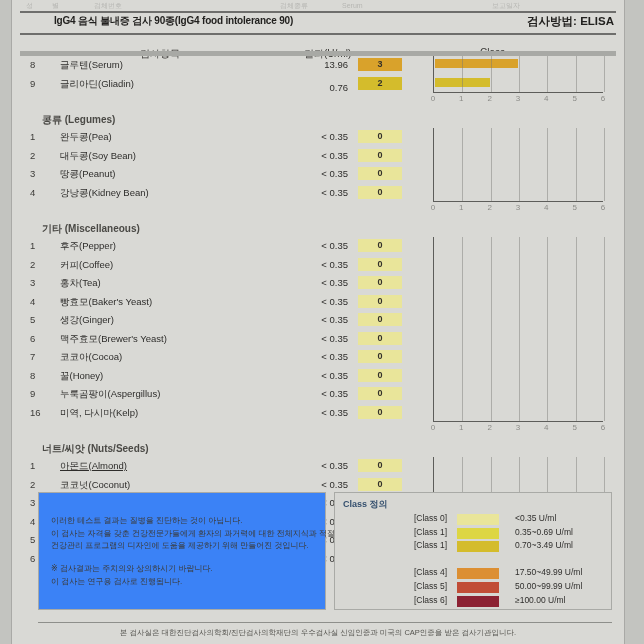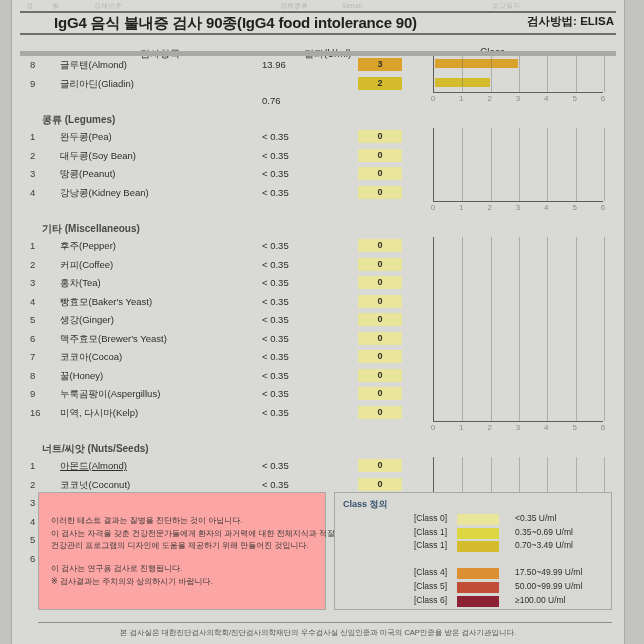--- a/index.html
+++ b/index.html
@@ -33,21 +33,21 @@
   .rule {
     position: absolute; background: #6e6e6c;
   }
 
   
   #titlebar {
     position: absolute; left: 8px; top: 12px; width: 596px; height: 22px;
   }
   #title-main {
     position: absolute; left: 2px; top: 2px;
-    font-size: 15px; font-weight: bold; color: #22211f;
+    font-size: 10px; font-weight: bold; color: #22211f;
     letter-spacing: -.2px; white-space: nowrap; padding-left: 32px;
   }
   #title-method {
     position: absolute; right: 2px; top: 2px;
     font-size: 11.5px; font-weight: bold; color: #22211f;
     white-space: nowrap;
   }
 
   
   #colheads { position: absolute; left: 0; top: 34px; width: 612px; height: 24px; margin-top: 12px; }
@@ -76,21 +76,21 @@
   .row { position: absolute; left: 0; width: 612px; height: 18px; }
   .r-num {
     position: absolute; left: 18px; width: 14px; text-align: left;
     font-size: 9.5px; color: #3c3b38;
   }
   .r-name {
     position: absolute; left: 48px;
     font-size: 9.5px; color: #2e2d2b; white-space: nowrap;
   }
   .r-val {
-    position: absolute; left: 250px; width: 86px; text-align: left;
+    position: absolute; left: 250px; width: 86px; text-align: right;
     font-size: 9.5px; color: #2e2d2b;
   }
   .r-badge {
     position: absolute; left: 346px; width: 44px; height: 13px;
     text-align: center; font-size: 9px; font-weight: bold;
     line-height: 13px; color: #33302a;
   }
   
   .r-bar { position: absolute; height: 9px; top: 3px; }
 
@@ -107,21 +107,21 @@
   }
   .axis-labels { position: absolute; height: 11px; }
   .axis-labels span {
     position: absolute; top: 0; font-size: 8px; color: #8c8c88;
     transform: translateX(-50%); white-space: nowrap;
   }
 
   
   #panel-note {
     position: absolute; left: 26px; top: 492px; width: 288px; height: 118px;
-    border: 1px solid #a9aaa6; background: #fca5a5; padding-left: 24px;
+    border: 1px solid #a9aaa6; background: #3b82f6; padding-left: 24px;
   }
   #panel-note p {
     margin: 0; font-size: 8px; line-height: 12.5px; color: #3b3a37;
     white-space: nowrap;
   }
   #note-block1 { position: absolute; left: 12px; top: 22px; }
   #note-block2 { position: absolute; left: 12px; top: 70px; }
 
   #panel-class {
     position: absolute; left: 322px; top: 492px; width: 278px; height: 118px;
@@ -180,29 +180,29 @@
       <div id="ch-item">검사항목</div>
       <div id="ch-result">결과(U/ml)</div>
       <div id="ch-class">Class</div>
     </div>
     <div id="headband"></div>
 
     <div id="body">
         <div class="section" style="position: absolute; left: 0px; top: 0px; width: 612px;">
           <div class="row" style="top: 0px;">
             <div class="r-num" style="top: 3px;">8</div>
-            <div class="r-name" style="top: 3px;">글루텐(Almond)</div>
+            <div class="r-name" style="top: 3px;">글루텐(Serum)</div>
             <div class="r-val" style="top: 3px;">13.96</div>
             <div class="r-badge" style="top: 2px; background: rgb(217, 162, 43);">3</div>
             <div class="r-bar" style="left: 423px; width: 83px; background: rgb(217, 162, 43);"></div>
           </div>
           <div class="row" style="top: 18.5px;">
             <div class="r-num" style="top: 3px;">9</div>
             <div class="r-name" style="top: 3px;">글리아딘(Gliadin)</div>
-            <div class="r-val" style="top: 20px;">0.76</div>
+            <div class="r-val" style="top: 7px;">0.76</div>
             <div class="r-badge" style="top: 2px; background: rgb(212, 188, 44);">2</div>
             <div class="r-bar" style="left: 423px; width: 54.6667px; background: rgb(212, 188, 44);"></div>
           </div>
           <div class="lane" style="left: 421px; top: 0px; width: 170px; height: 37px;">
             <div class="gridline" style="left: 28.3333px;"></div>
             <div class="gridline" style="left: 56.6667px;"></div>
             <div class="gridline" style="left: 85px;"></div>
             <div class="gridline" style="left: 113.333px;"></div>
             <div class="gridline" style="left: 141.667px;"></div>
             <div class="gridline" style="left: 170px;"></div>
@@ -399,22 +399,22 @@
         </div>
       </div>
 
     <div id="panel-note">
       <div id="note-block1">
           <p>이러한 테스트 결과는 질병을 진단하는 것이 아닙니다.</p>
           <p>이 검사는 자격을 갖춘 건강전문가들에게 환자의 과거력에 대한 전체지식과 적절한</p>
           <p>건강관리 프로그램의 디자인에 도움을 제공하기 위해 만들어진 것입니다.</p>
         </div>
       <div id="note-block2">
+          <p>※ 검사결과는 주치의와 상의하시기 바랍니다.</p>
           <p>이 검사는 연구용 검사로 진행됩니다.</p>
-          <p>※ 검사결과는 주치의와 상의하시기 바랍니다.</p>
         </div>
     </div>
 
     <div id="panel-class">
       <div id="panel-class-title">Class 정의</div>
     <div class="cl-row" style="top: 20px;">
           <div class="cl-label">[Class 0]</div>
           <div class="cl-swatch" style="background: rgb(233, 229, 154);"></div>
           <div class="cl-range">&lt;0.35 U/ml</div>
         </div>

